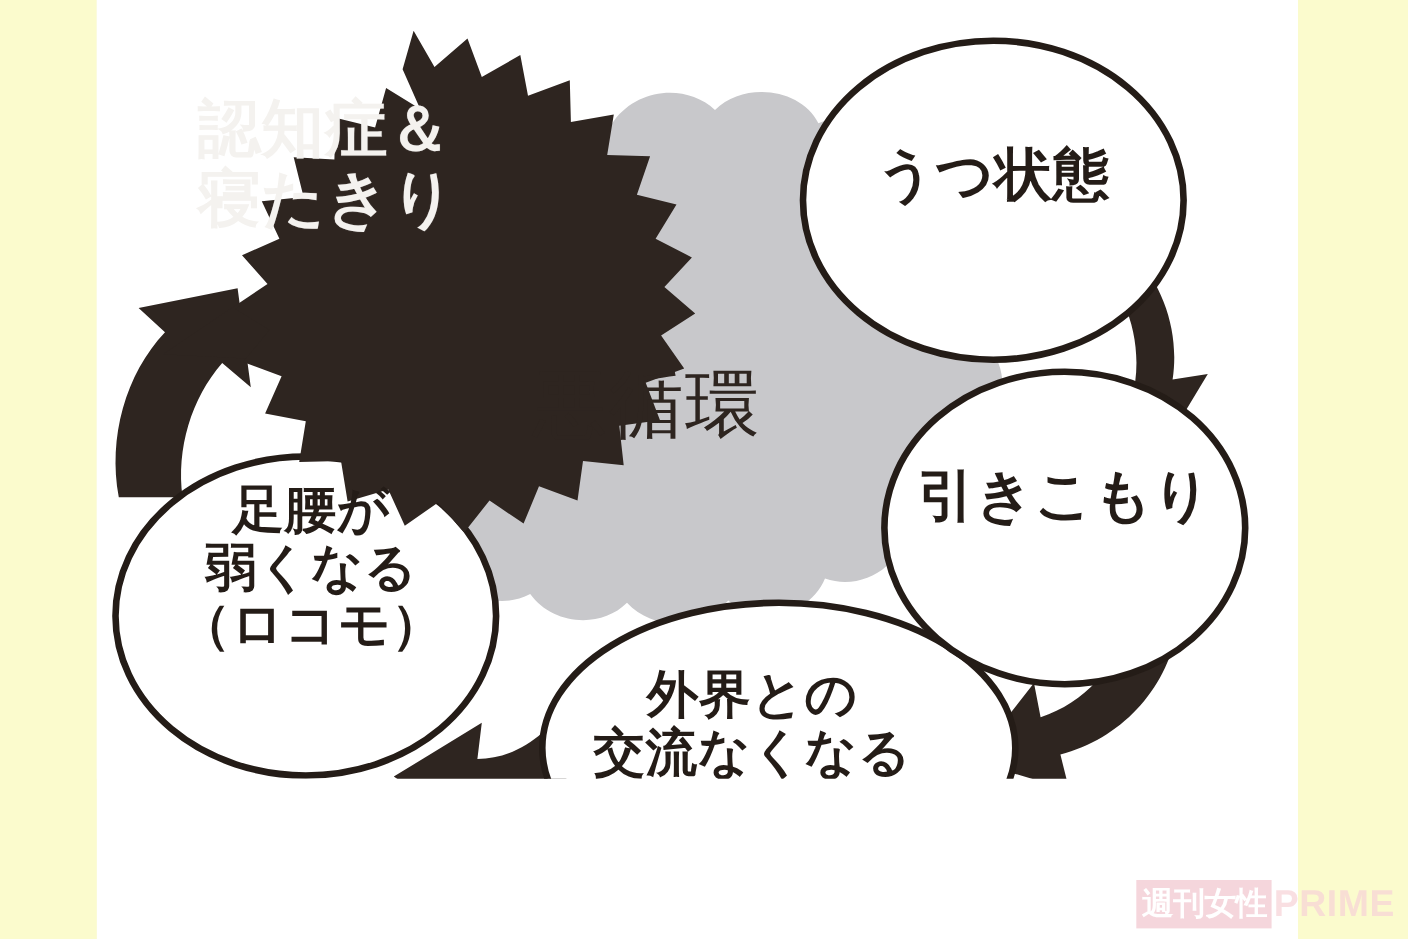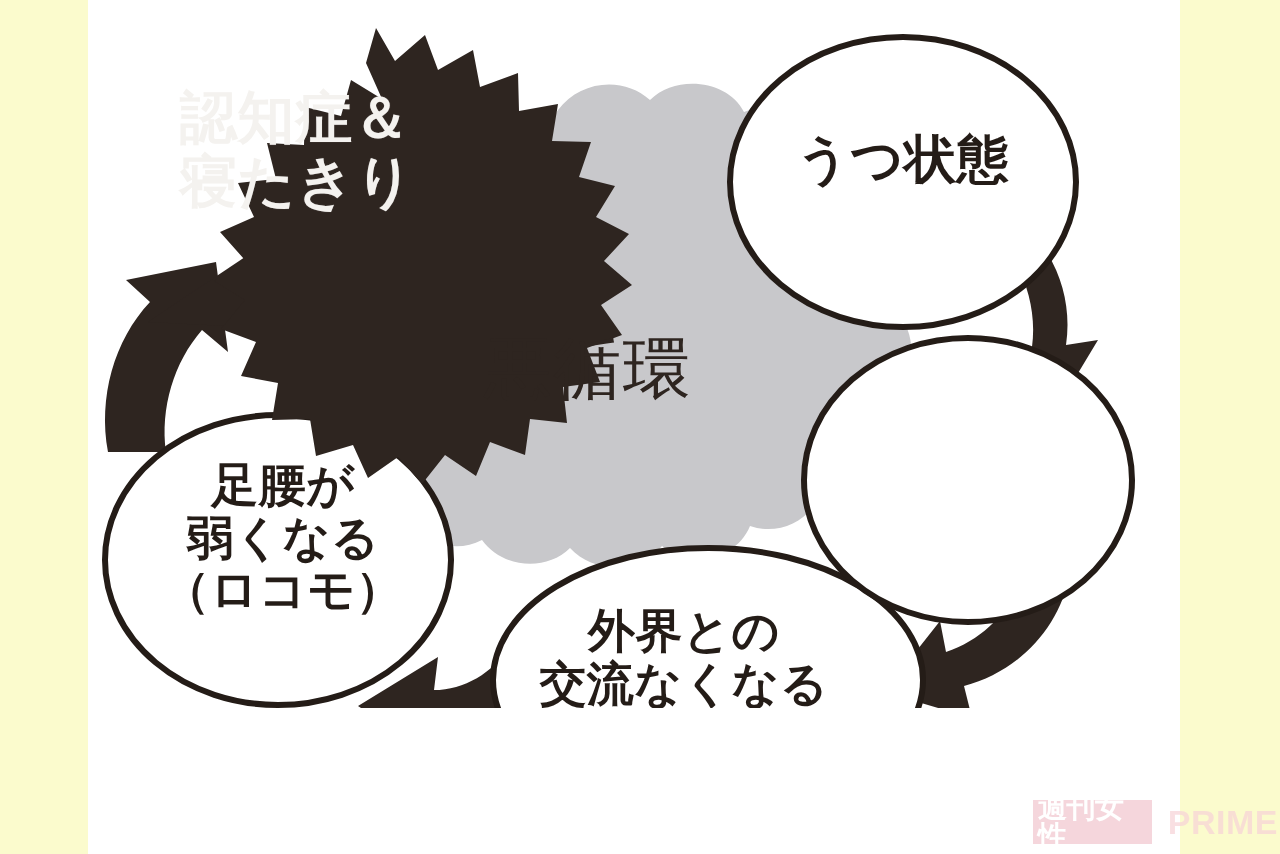--- a/index.html
+++ b/index.html
@@ -71,21 +71,21 @@
   }
   #text-withdrawal {
     left: 720px; top: 422px; width: 320px;
     font-size: 52px;
   }
   #text-nocontact {
     left: 396px; top: 605px; width: 400px;
     font-size: 47px;
   }
   #text-weaklegs {
-    left: 30px; top: 459px; width: 330px;
+    left: 30px; top: 437px; width: 330px;
     font-size: 47px;
   }
   #text-center {
     left: 300px; top: 330px; width: 400px;
     font-size: 68px;
     color: #2e2520;
     font-weight: 400;
     letter-spacing: 0.02em;
   }
 
@@ -102,27 +102,28 @@
   #watermark .wm-jp {
     background: #f2c7cf;
     color: #ffffff;
     font-size: 29px;
     font-weight: 700;
     padding: 2px 4px 2px 5px;
     display: flex;
     align-items: center;
     line-height: 1;
     letter-spacing: -0.5px;
+    text-align: right;
   }
   #watermark .wm-en {
     background: transparent;
     color: #f7d4d8;
     font-size: 34px;
     font-weight: 700;
-    padding: 0 2px 0 16px;
+    padding: 0 2px 0 2px;
     display: flex;
     align-items: center;
     line-height: 1;
     letter-spacing: 0.5px;
   }
 </style>
 </head>
 <body>
 
 <div id="stage">
@@ -242,20 +243,21 @@
           L 217 107 L 253 116 L 263 80 L 294 99 L 278 63 Z"></path>
       </g>
 
     </svg>
 
     <div class="node-text dark-text" id="text-dementia">認知症＆
 寝たきり</div>
 
     <div class="node-text light-text" id="text-depression">うつ状態</div>
 
+    <div class="node-text light-text" id="text-withdrawal">引きこもり</div>
 
     <div class="node-text light-text" id="text-nocontact">外界との
 交流なくなる</div>
 
     <div class="node-text light-text" id="text-weaklegs">足腰が
 弱くなる
 （ロコモ）</div>
 
     <div class="node-text" id="text-center">悪循環</div>
 

